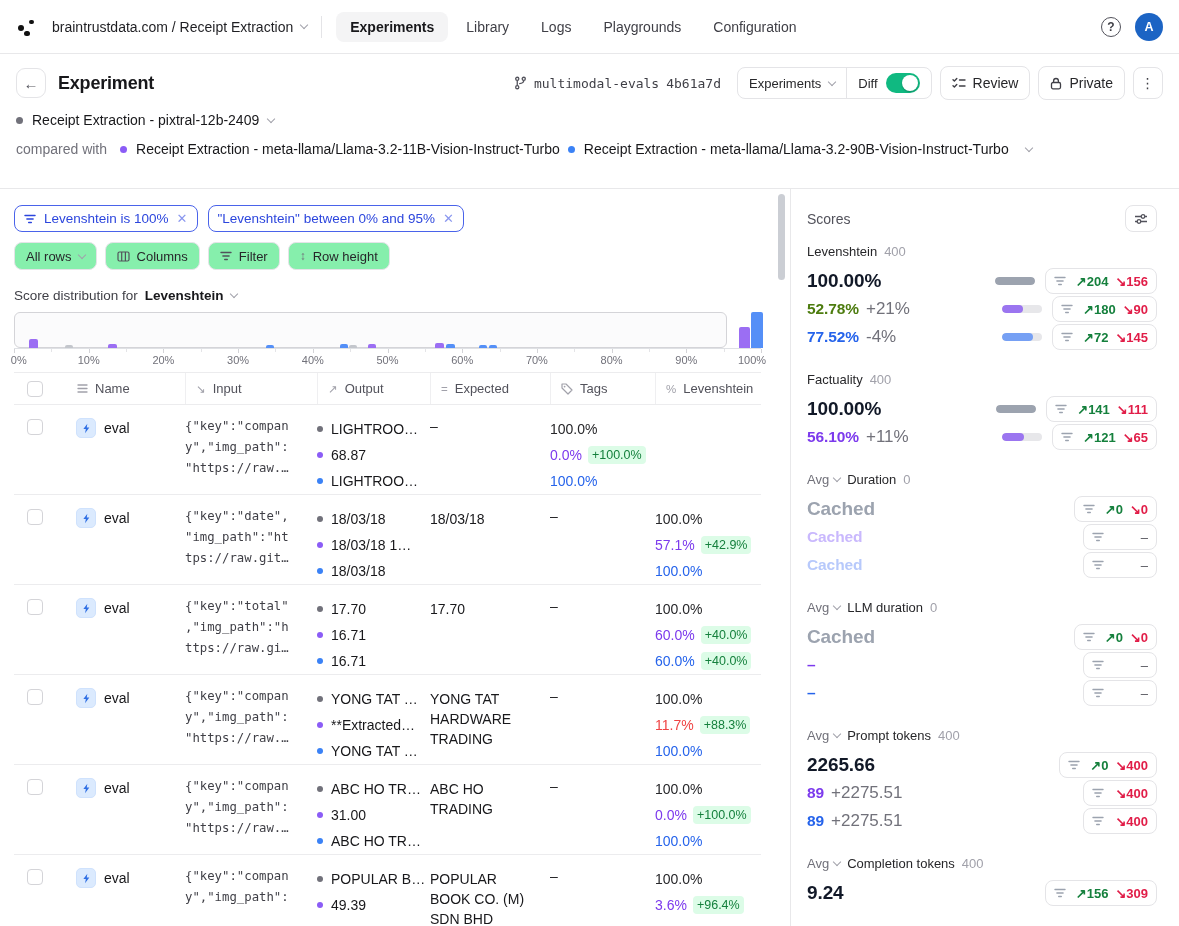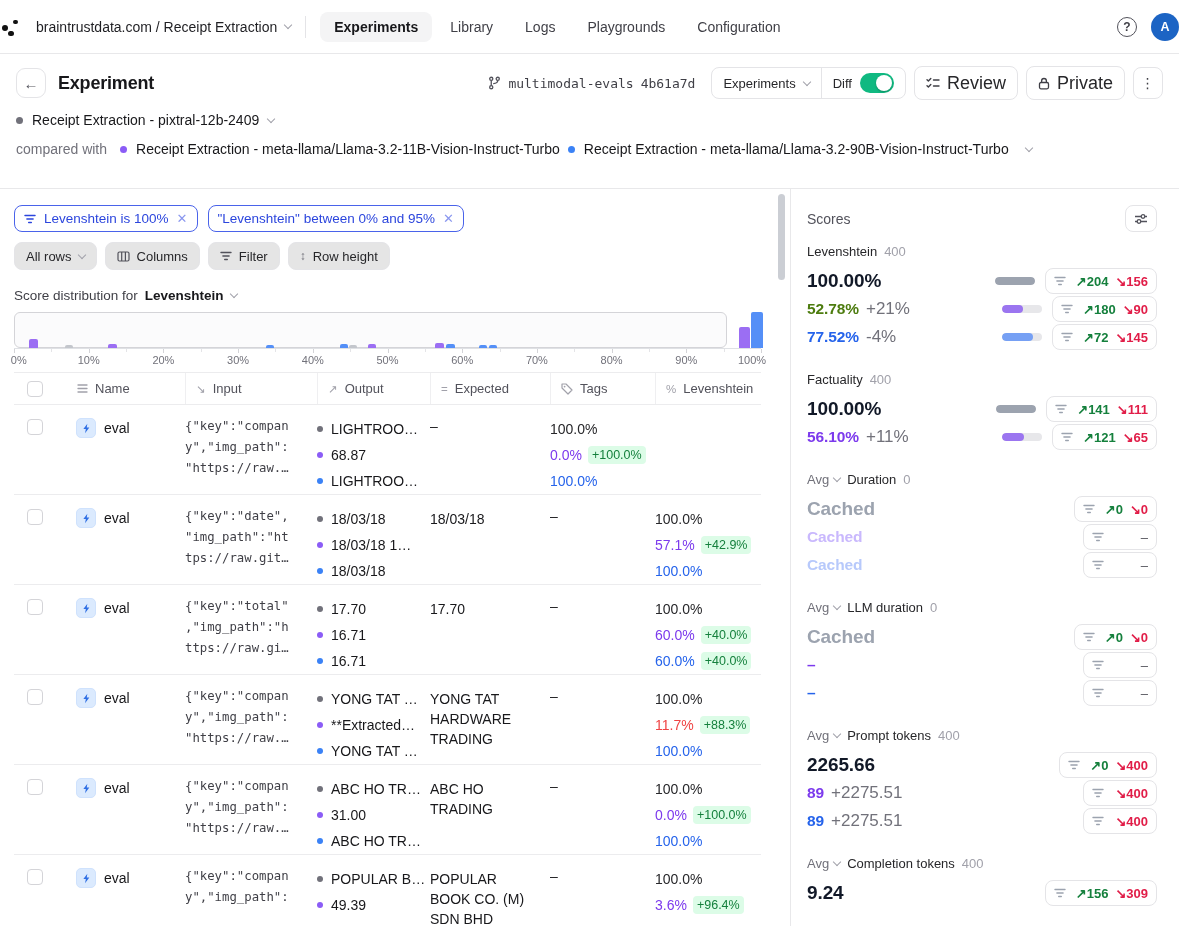--- a/index.html
+++ b/index.html
@@ -1,21 +1,21 @@
 <!DOCTYPE html>
 <html><head>
 <meta charset="utf-8">
 <style>
   *{box-sizing:border-box;margin:0;padding:0}
   html,body{width:1179px;height:926px}
   body{font-family:"Liberation Sans",sans-serif;color:#18181b;background:#fff;overflow:hidden;font-size:14px}
   .app{position:relative;width:1179px;height:926px;overflow:hidden;background:#fff}
 
   
-  .topnav{height:54px;display:flex;align-items:center;padding:0 0;border-bottom:1px solid #e8e8ea}
+  .topnav{height:54px;display:flex;align-items:center;padding:0 16px;border-bottom:1px solid #e8e8ea}
   .logo{position:relative;width:24px;height:24px;margin-right:12px;flex:none}
   .logo i{position:absolute;border-radius:50%;background:#111}
   .logo .d1{width:6px;height:6px;left:2px;top:10px}
   .logo .d2{width:4.5px;height:4.5px;left:13px;top:5px}
   .logo .d3{width:5.5px;height:5.5px;left:8px;top:16px}
   .breadcrumb{display:flex;align-items:center;gap:8px;font-weight:500;color:#1f1f23;cursor:pointer}
   .chev{display:inline-block;width:6px;height:6px;border-right:1.5px solid #a1a1aa;border-bottom:1.5px solid #a1a1aa;transform:rotate(45deg);margin-top:-3px}
   .nav-sep{width:1px;height:22px;background:#e4e4e7;margin:0 14px}
   .tabs{display:flex;align-items:center;gap:4px}
   .tab{padding:7px 14px;border-radius:8px;color:#3f3f46;cursor:pointer}
@@ -23,21 +23,21 @@
   .nav-right{margin-left:auto;display:flex;align-items:center;gap:14px}
   .help{width:20px;height:20px;border:1.6px solid #52525b;border-radius:50%;display:flex;align-items:center;justify-content:center;font-size:12px;font-weight:700;color:#3f3f46;cursor:pointer}
   .avatar{width:28px;height:28px;border-radius:50%;background:#1c64c4;color:#fff;display:flex;align-items:center;justify-content:center;font-size:12.5px;font-weight:600;cursor:pointer}
 
   
   .header-bar{display:flex;align-items:center;gap:12px;padding:12px 16px 10px}
   .back-btn{width:30px;height:30px;border:1px solid #e4e4e7;border-radius:9px;display:flex;align-items:center;justify-content:center;color:#52525b;font-size:15px;cursor:pointer;background:#fff;flex:none}
   .page-title{font-size:18px;font-weight:700;letter-spacing:-.2px}
   .hdr-right{margin-left:auto;display:flex;align-items:center;gap:8px}
   .git-ref{display:flex;align-items:center;gap:7px;font-family:"DejaVu Sans Mono",monospace;font-size:13px;color:#3f3f46;margin-right:8px}
-  .btn{display:flex;align-items:center;gap:7px;border:1px solid #e4e4e7;border-radius:8px;background:#fff;height:32px;padding:16px 11px;font-size:18px;font-weight:500;color:#27272a;cursor:pointer}
+  .btn{display:flex;align-items:center;gap:7px;border:1px solid #e4e4e7;border-radius:8px;background:#fff;height:32px;padding:16px 11px;font-size:14px;font-weight:500;color:#27272a;cursor:pointer}
   .btn-group{display:flex;align-items:stretch;border:1px solid #e4e4e7;border-radius:8px;height:32px;overflow:hidden}
   .btn-seg{display:flex;align-items:center;gap:8px;padding:0 11px;font-size:13px;font-weight:500;color:#27272a;cursor:pointer}
   .seg-sep{width:1px;background:#e4e4e7}
   .toggle{width:34px;height:20px;border-radius:999px;background:#10b981;position:relative;cursor:pointer;flex:none}
   .toggle .knob{position:absolute;right:2px;top:2px;width:16px;height:16px;border-radius:50%;background:#fff;box-shadow:0 1px 2px rgba(0,0,0,.25)}
   .kebab{width:30px;height:32px;border:1px solid #e4e4e7;border-radius:8px;display:flex;align-items:center;justify-content:center;color:#3f3f46;font-size:14px;letter-spacing:1px;cursor:pointer}
 
   
   .exp-block{padding:2px 16px 0}
   .exp-row{display:flex;align-items:center;gap:9px;margin-bottom:13px;cursor:pointer}
@@ -52,21 +52,21 @@
   .left{width:775px;flex:none;padding:16px 14px 0;overflow:hidden}
   .gutter{width:15px;flex:none;position:relative}
   .thumb{position:absolute;left:3px;top:5px;width:7px;height:86px;border-radius:4px;background:#cbced4}
   .sidebar{flex:1;border-left:1px solid #e8e8ea;padding:16px 22px 0 16px;overflow:hidden}
 
   
   .chip-row{display:flex;gap:10px}
   .fchip{display:flex;align-items:center;gap:8px;height:27px;padding:0 9px;border:1px solid #4a63ea;border-radius:8px;color:#2c46dd;font-size:13.5px;font-weight:500;cursor:pointer;background:#fff}
   .fchip .x{color:#8a97ef;font-size:13px;cursor:pointer}
   .toolbar{display:flex;gap:8px;margin-top:10px}
-  .tbtn{display:flex;align-items:center;gap:7px;height:28px;padding:0 11px;border:1px solid #e4e4e7;border-radius:8px;font-size:13px;color:#27272a;background:#e5e5e5;cursor:pointer}
+  .tbtn{display:flex;align-items:center;gap:7px;height:28px;padding:0 11px;border:1px solid #e4e4e7;border-radius:8px;font-size:13px;color:#27272a;background:#86efac;cursor:pointer}
   .tbtn .ico{color:#71717a;font-size:12px;display:flex;align-items:center}
 
   
   .dist-label{display:flex;align-items:center;gap:7px;margin-top:18px;font-size:13.5px;color:#3f3f46;cursor:pointer}
   .dist-label b{color:#18181b;font-weight:600}
   .hist{position:relative;height:36px;margin-top:9px}
   .hist-sel{position:absolute;left:0;top:0;bottom:0;border:1px solid #d4d4d8;border-radius:6px;background:#fbfbfc}
   .hbar{position:absolute;bottom:0;border-radius:2px 2px 0 0;z-index:2}
   .hist-axis{position:relative;height:17px;border-top:1px solid #dfe1e5}
   .tick-label{position:absolute;top:5px;font-size:11px;color:#71717a;transform:translateX(-50%)}

